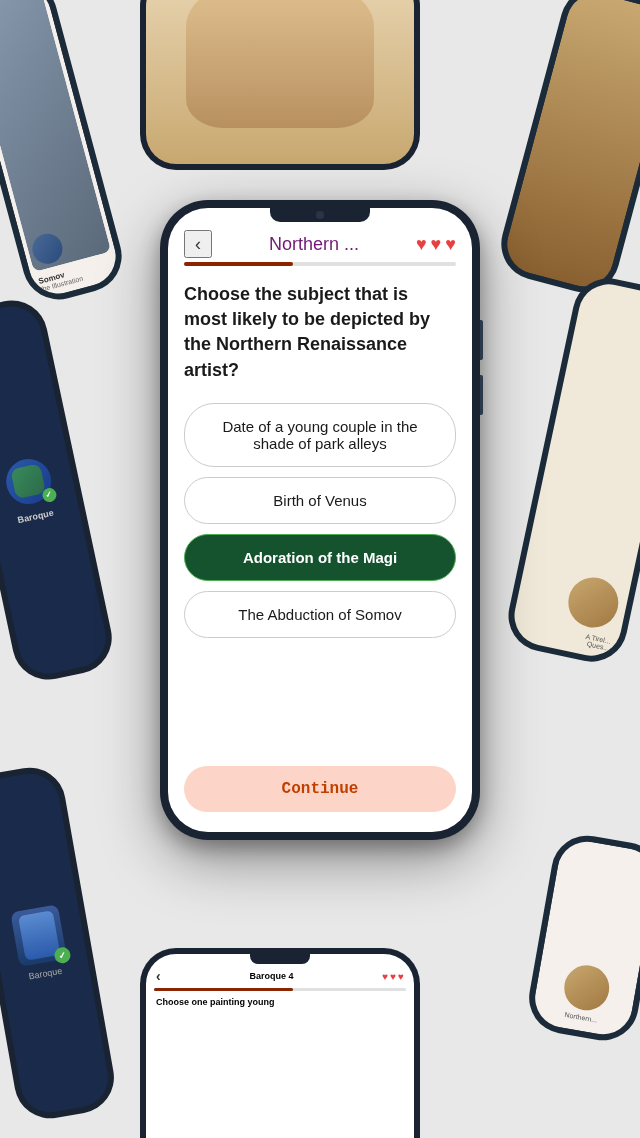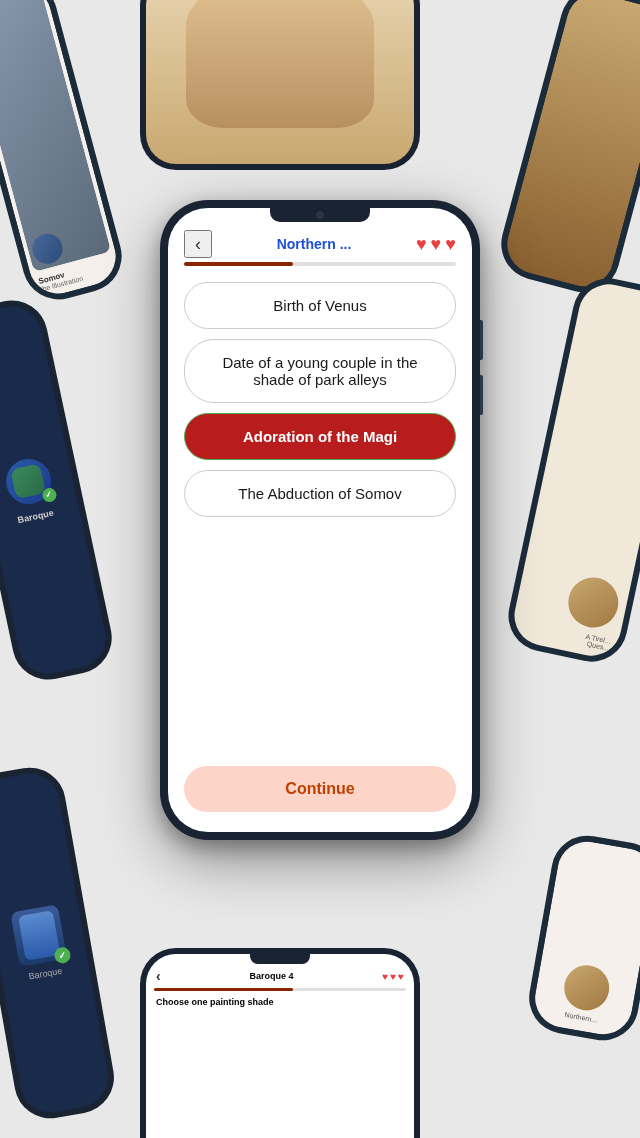--- a/index.html
+++ b/index.html
@@ -172,23 +172,23 @@
       height: 28px;
       display: flex;
       align-items: center;
       justify-content: center;
       font-size: 18px;
       color: #333;
       cursor: pointer;
     }
 
     .header-title {
-      font-size: 14px;
-      font-weight: 700;
-      color: #1d4ed8;
+      font-size: 18px;
+      font-weight: 400;
+      color: #701a75;
     }
 
     .hearts-container {
       display: flex;
       gap: 4px;
     }
 
     .heart {
       color: #e84040;
       font-size: 18px;
@@ -233,41 +233,41 @@
       border: 1.5px solid #ccc;
       background: #ffffff;
       font-size: 15px;
       color: #1a1a1a;
       text-align: center;
       cursor: pointer;
       font-family: inherit;
     }
 
     .answer-btn.selected-correct {
-      background: #b91c1c;
+      background: #14532d;
       border-color: #4caf50;
       color: #ffffff;
       font-weight: 600;
     }
 
     .continue-btn-area {
       padding: 12px 16px 20px;
     }
 
     .continue-btn {
       width: 100%;
       padding: 14px;
       border-radius: 30px;
       background: #fdd5c8;
       border: none;
       font-size: 16px;
       font-weight: 600;
       color: #c04000;
       cursor: pointer;
-      font-family: Liberation Sans, sans-serif;
+      font-family: Liberation Mono, monospace;
     }
 
     
     .tl-content {
       background: #f5f0ec;
       height: 100%;
       display: flex;
       flex-direction: column;
       padding: 4px;
     }
@@ -456,21 +456,21 @@
       <span>Baroque 4</span>
       <div class="bottom-mini-hearts">
         <span>♥</span>
         <span>♥</span>
         <span>♥</span>
       </div>
     </div>
     <div class="bottom-mini-progress">
       <div class="bottom-mini-progress-fill"></div>
     </div>
-    <div class="bottom-mini-q">Choose one painting shade</div>
+    <div class="bottom-mini-q">Choose one painting young</div>
   </div>
 </div>
 
 <div class="bg-phone phone-br">
   <div class="phone-screen" style="background:#f5f0ec;">
     <div class="br-content">
       <div class="br-thumb"></div>
       <div style="font-size:7px;color:#555;text-align:center;white-space:pre-line;">Northern...</div>
     </div>
   </div>
@@ -491,24 +491,25 @@
         <span class="heart">♥</span>
         <span class="heart">♥</span>
       </div>
     </div>
 
     <div class="progress-bar">
       <div class="progress-fill" style="width: 40%;"></div>
     </div>
 
     <div class="question-area">
+      <p class="question-text">Choose the subject that is most likely to be depicted by the Northern Renaissance artist?</p>
 
       <div class="answer-options">
+        <button class="answer-btn">Date of a young couple in the shade of park alleys</button>
         <button class="answer-btn">Birth of Venus</button>
-        <button class="answer-btn">Date of a young couple in the shade of park alleys</button>
         <button class="answer-btn selected-correct">Adoration of the Magi</button>
         <button class="answer-btn">The Abduction of Somov</button>
       </div>
     </div>
 
     <div class="continue-btn-area">
       <button class="continue-btn">Continue</button>
     </div>
   </div>
 

